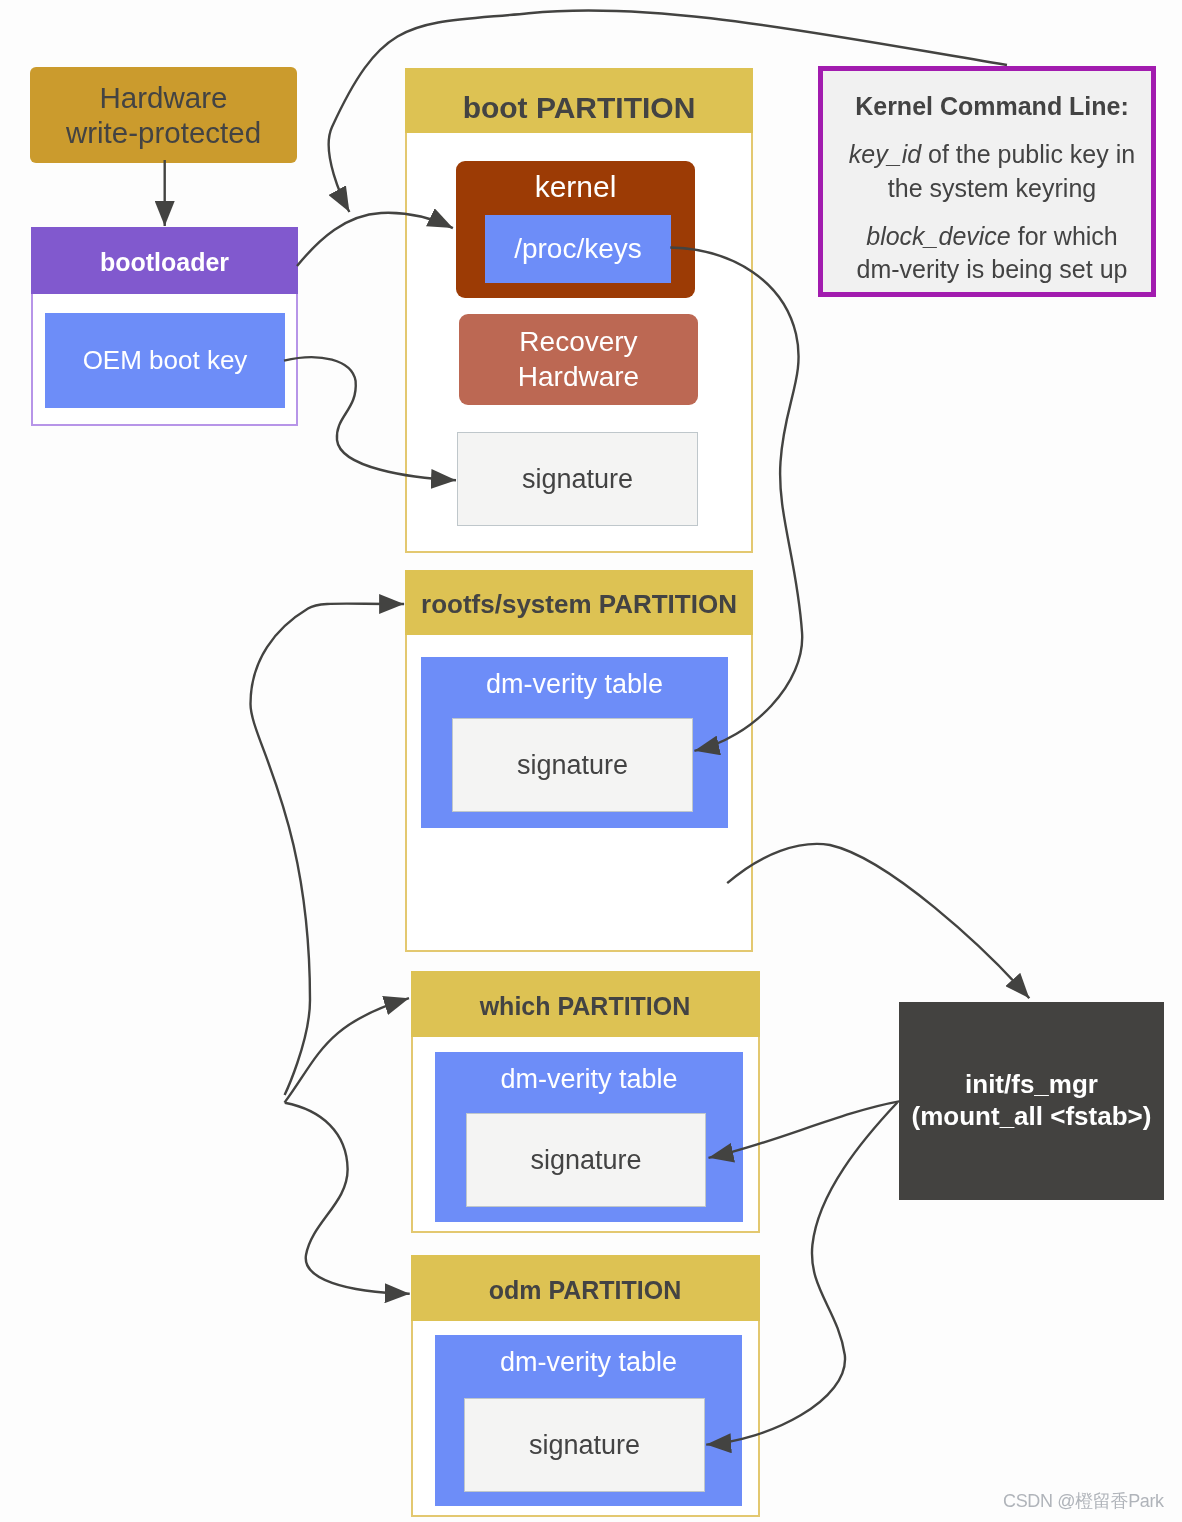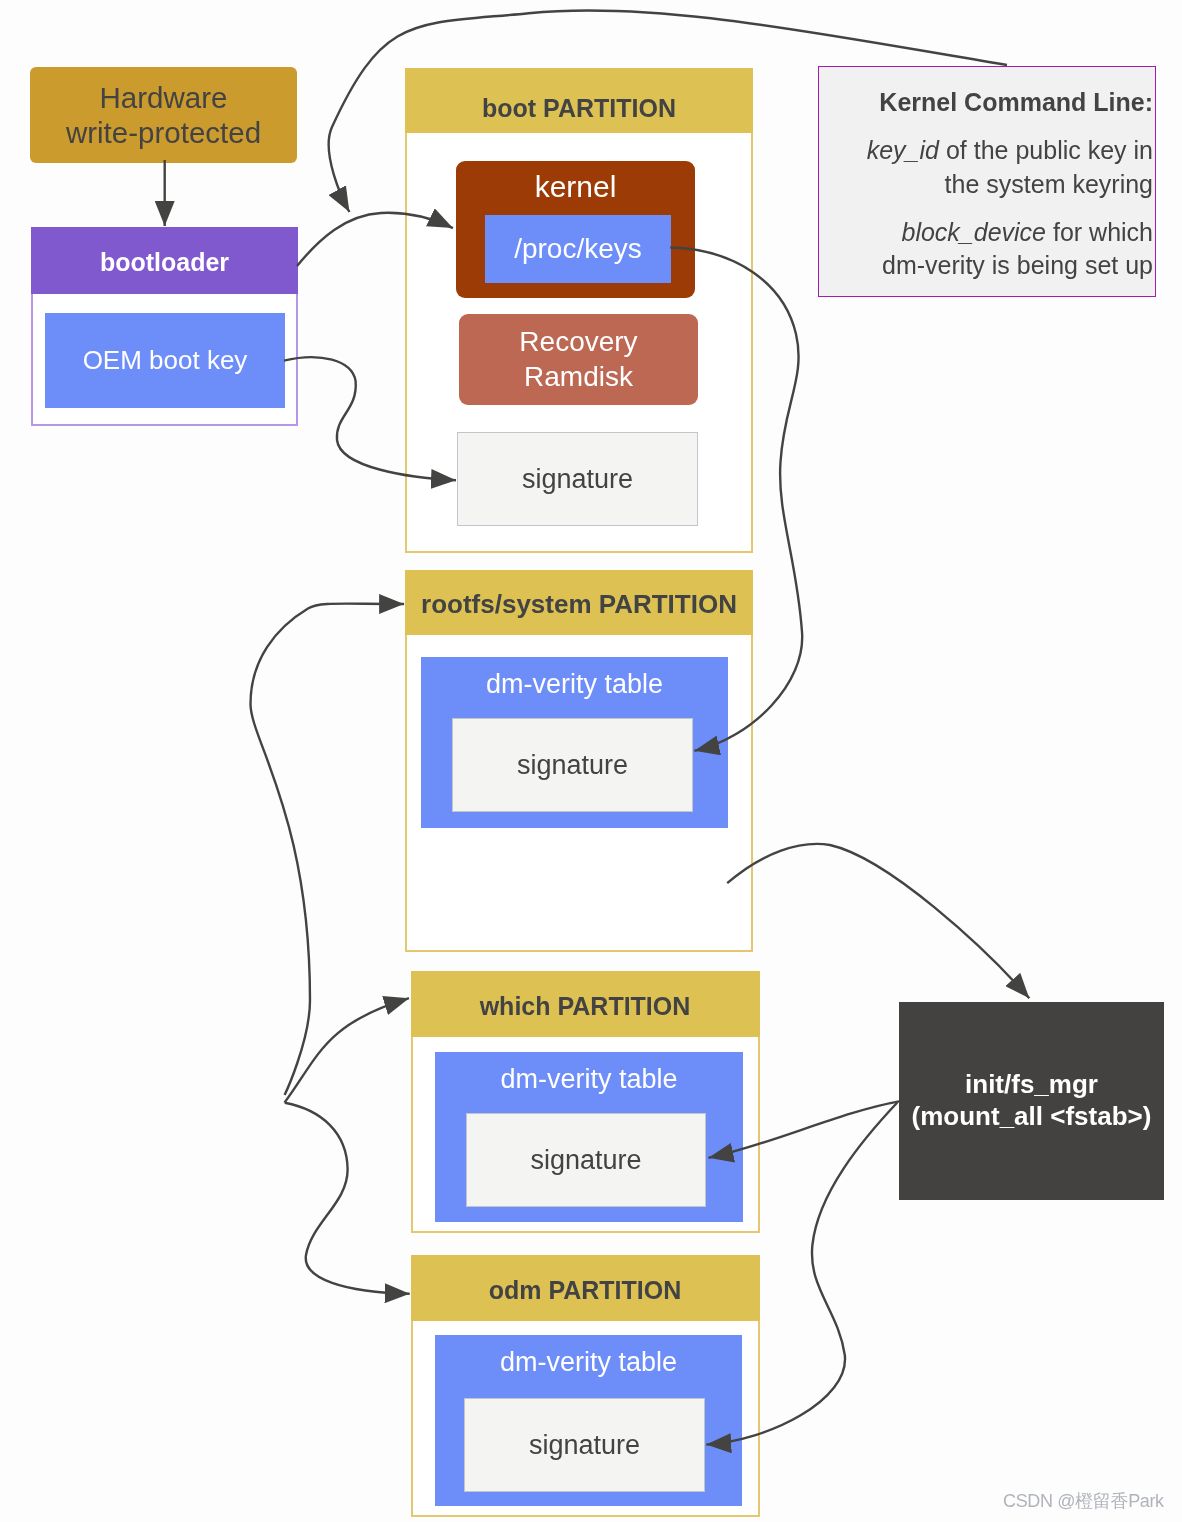--- a/index.html
+++ b/index.html
@@ -17,34 +17,34 @@
   #n-bootloader-outer{left:31px;top:227px;width:267px;height:199px;background:#ffffff;
      border:2px solid #b795e8;}
   #n-bootloader-hdr{left:31px;top:227px;width:267px;height:67px;background:#8159ce;
      color:#ffffff;font-size:25px;font-weight:bold;padding-top:4px;}
   #n-oemkey{left:45px;top:313px;width:240px;height:95px;background:#6d8df8;
      color:#ffffff;font-size:26px;}
 
   #n-bootpart-outer{left:405px;top:68px;width:348px;height:485px;background:#ffffff;
      border:2px solid #e3c870;}
   #n-bootpart-hdr{left:405px;top:68px;width:348px;height:65px;background:#ddc253;
-     color:#434343;font-size:25px;font-weight:bold;padding-top:16px;}
+     color:#434343;font-size:30px;font-weight:bold;padding-top:16px;}
   #n-kernel{left:456px;top:161px;width:239px;height:137px;background:#9c3b05;
      border-radius:9px;color:#ffffff;font-size:30px;align-items:flex-start;
      padding-top:8px;}
   #n-prockeys{left:485px;top:215px;width:186px;height:68px;background:#6d8df8;
      color:#ffffff;font-size:28px;}
   #n-recovery{left:459px;top:314px;width:239px;height:91px;background:#bc6853;
      border-radius:9px;color:#ffffff;font-size:28px;}
   #n-bootsig{left:457px;top:432px;width:241px;height:94px;background:#f4f4f3;
      border:1.4px solid #bfc7cb;color:#434343;font-size:27px;}
 
   #n-callout{left:818px;top:66px;width:338px;height:231px;background:#f1f1f1;
-     border:1px solid #a21caf;display:block;padding:19px 2px 16px 12px;
-     color:#434343;font-size:25px;line-height:1.33;text-align:right;white-space:normal;}
+     border:5px solid #a21caf;display:block;padding:19px 2px 16px 12px;
+     color:#434343;font-size:25px;line-height:1.33;text-align:center;white-space:normal;}
   #n-callout .ct{font-weight:bold;margin:0 0 15px 0;}
   #n-callout p{margin:0 0 15px 0;white-space:pre-line;}
   #n-callout em{font-style:italic;}
 
   #n-rootfs-outer{left:405px;top:570px;width:348px;height:382px;background:#ffffff;
      border:2px solid #e3c870;}
   #n-rootfs-hdr{left:405px;top:570px;width:348px;height:65px;background:#ddc253;
      color:#434343;font-size:26px;font-weight:bold;padding-top:4px;}
   #n-rootfs-dmv{left:421px;top:657px;width:307px;height:171px;background:#6d8df8;
      color:#ffffff;font-size:27px;align-items:flex-start;padding-top:11px;}
@@ -93,21 +93,21 @@
 
   <div class="box" id="n-bootloader-outer"></div>
   <div class="box" id="n-bootloader-hdr">bootloader</div>
   <div class="box" id="n-oemkey">OEM boot key</div>
 
   <div class="box" id="n-bootpart-outer"></div>
   <div class="box" id="n-bootpart-hdr">boot PARTITION</div>
   <div class="box" id="n-kernel">kernel</div>
   <div class="box" id="n-prockeys">/proc/keys</div>
   <div class="box" id="n-recovery">Recovery
-Ramdisk</div>
+Hardware</div>
   <div class="box" id="n-bootsig">signature</div>
 
   <div class="box" id="n-callout">
     <div class="ct">Kernel Command Line:</div>
     <p><em>key_id</em><span> of the public key in
 the system keyring</span></p>
     <p><em>block_device</em><span> for which
 dm-verity is being set up</span></p>
   </div>
 

